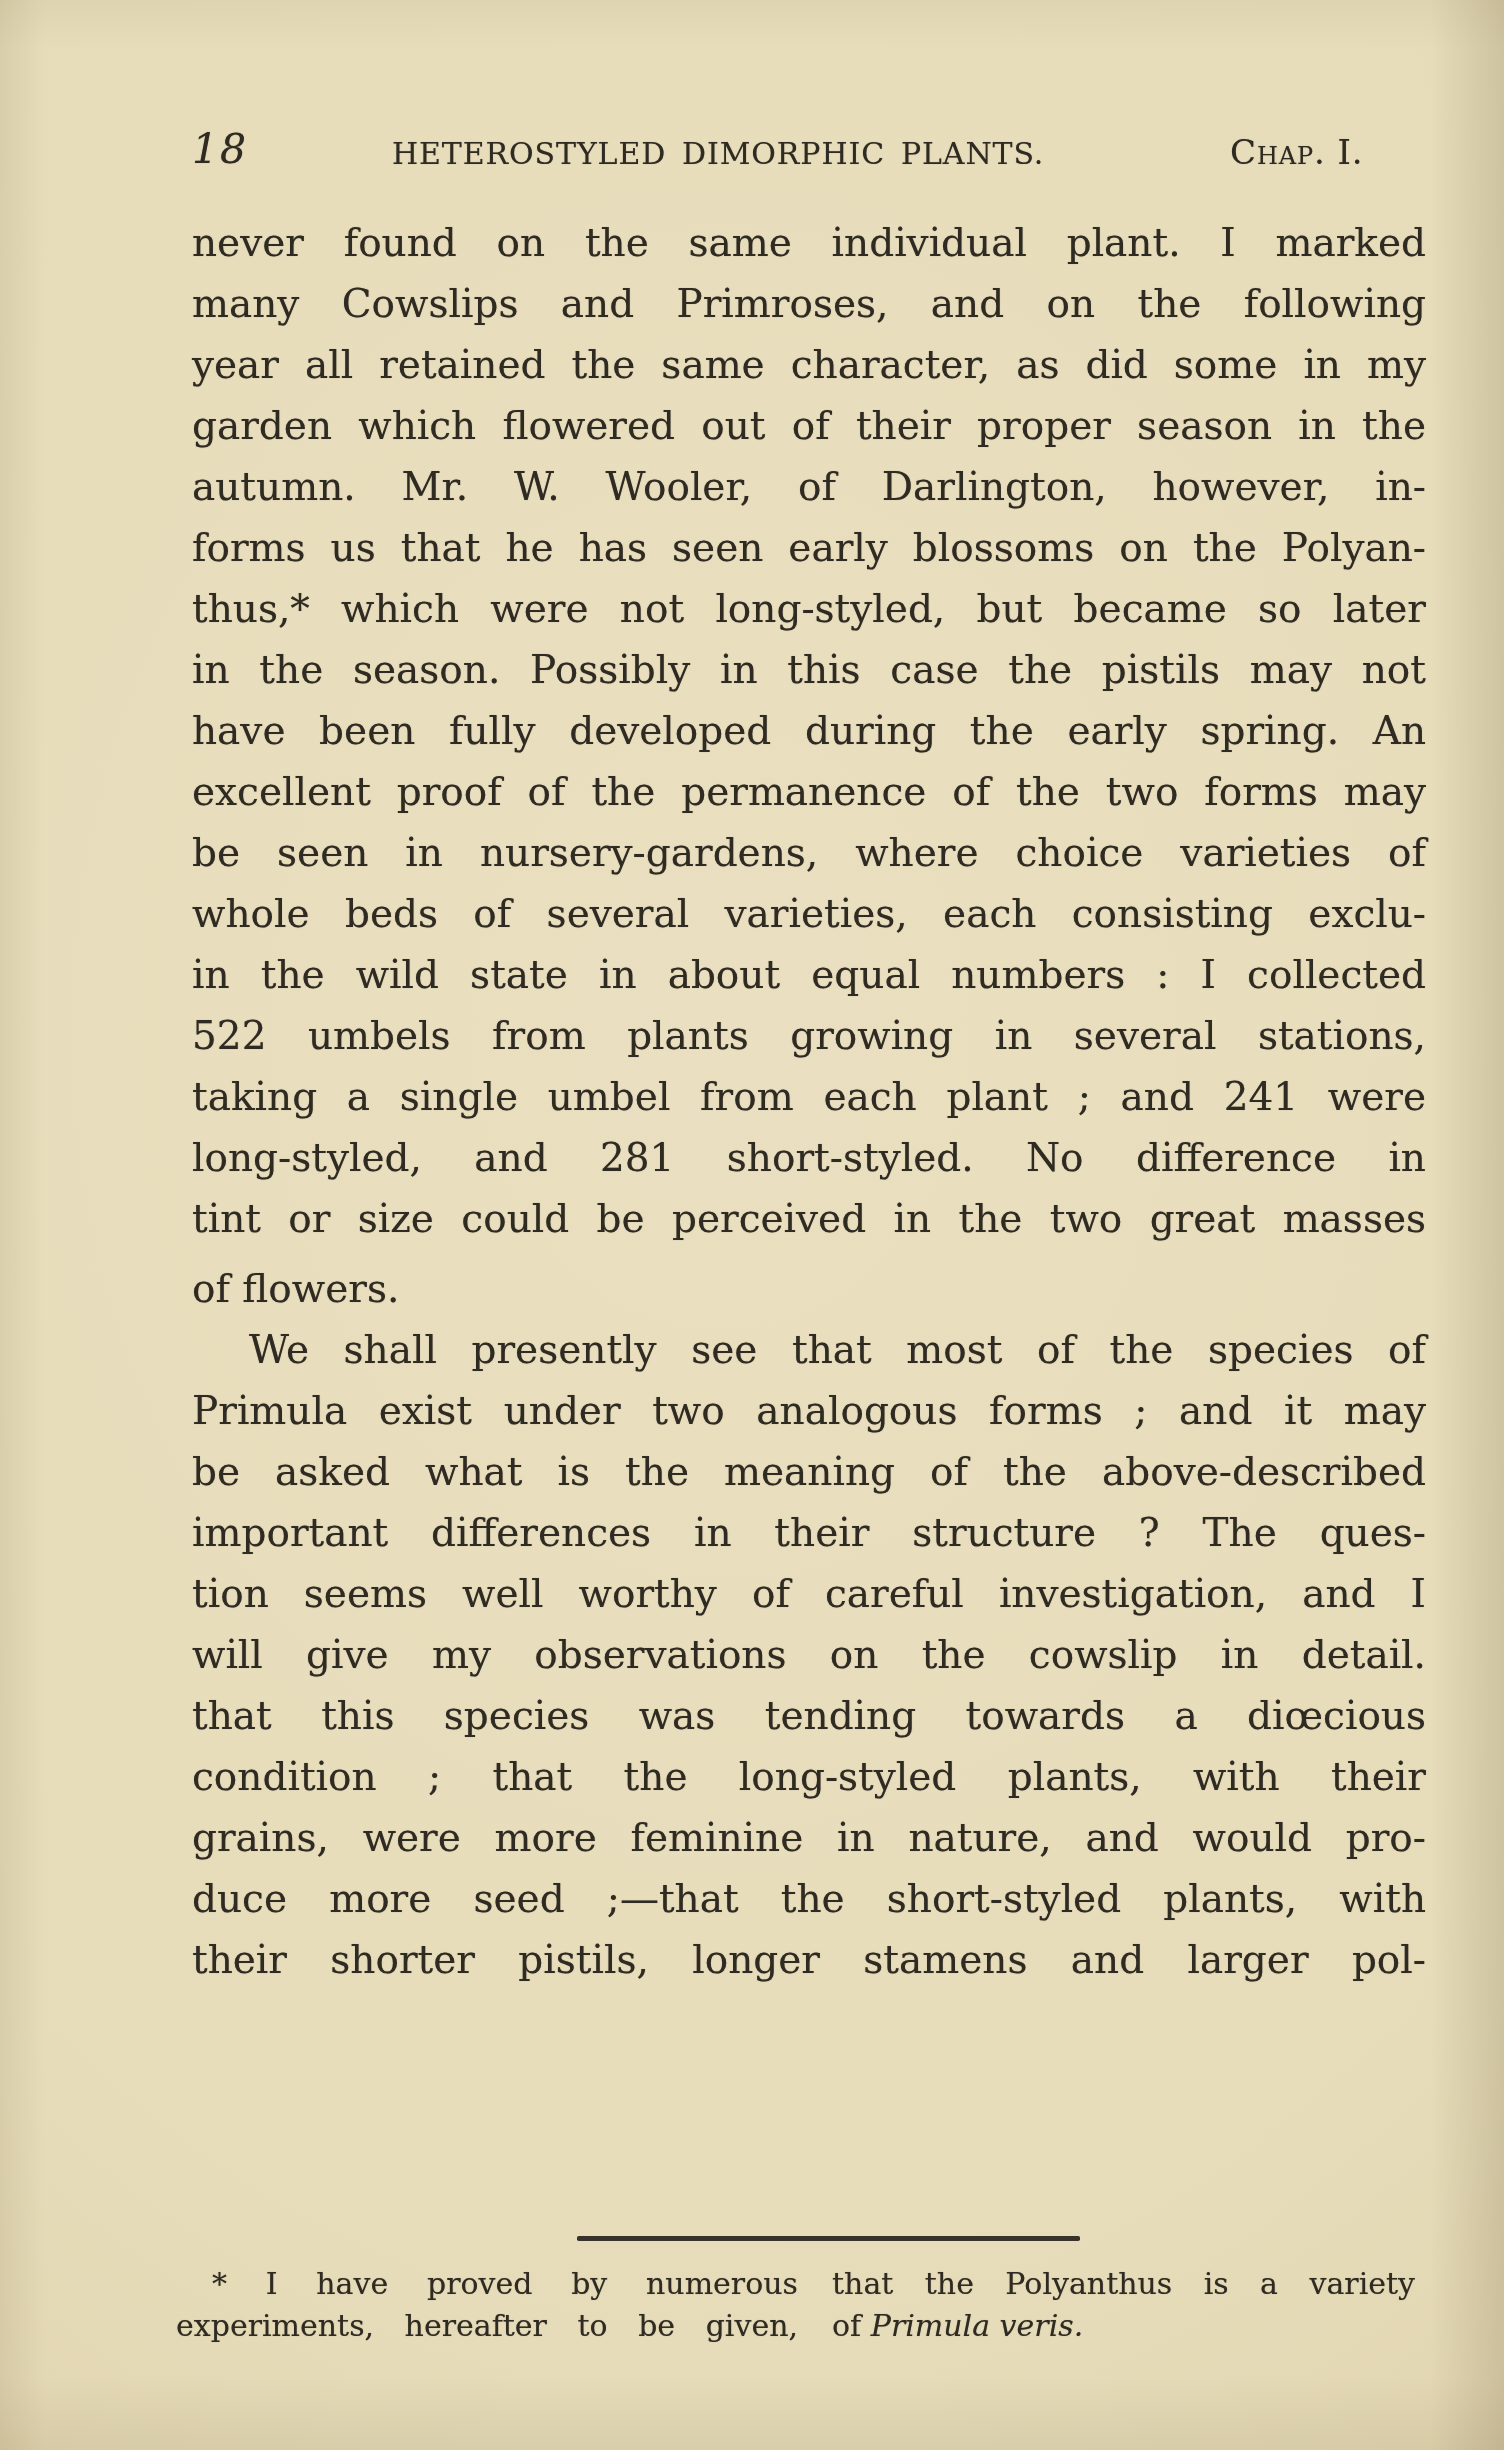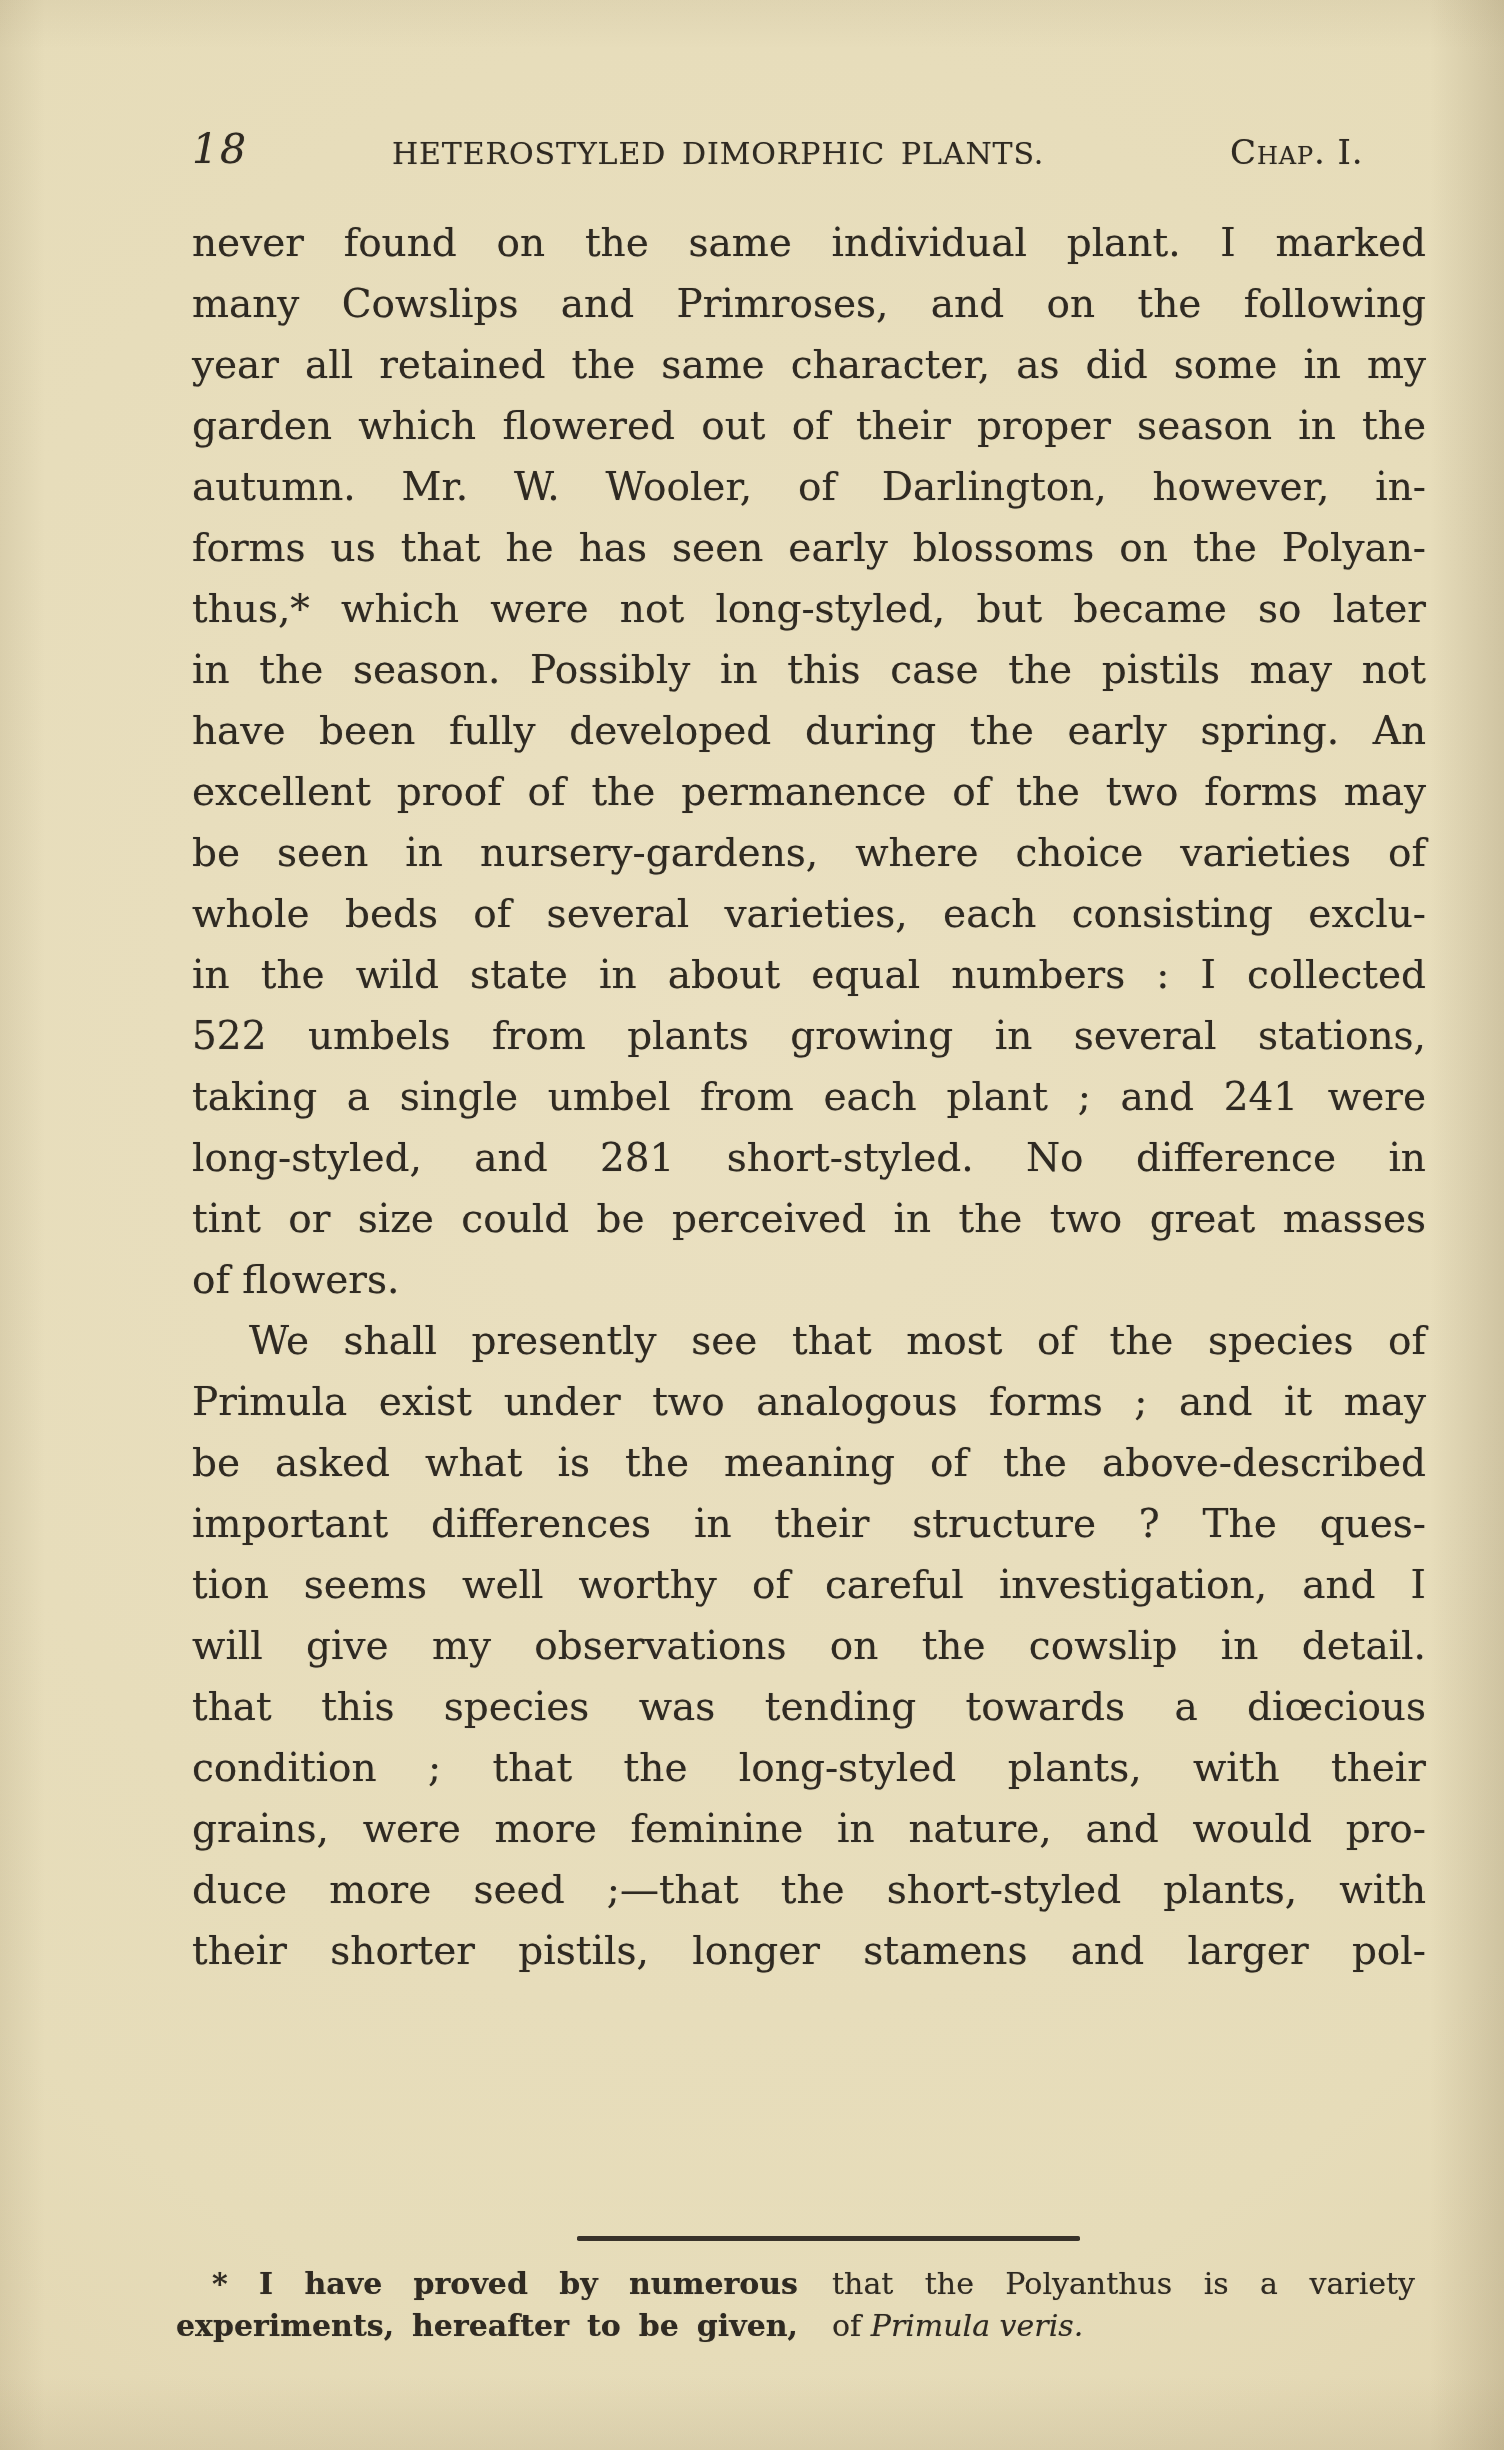--- a/index.html
+++ b/index.html
@@ -34,36 +34,36 @@
   
   .body {
     position: absolute; left: 192px; top: 212px; width: 1234px;
     font-size: 39px; line-height: 61px;
   }
   .line {
     text-align: justify;
     text-align-last: justify;
     text-justify: inter-word;
   }
-  .line.para-end { text-align-last: left; }
+  .line.para-end { text-align-last: left; margin-top: 9px; }
   .line.indent { text-indent: 57px; }
 
   
   .fnrule {
     position: absolute; left: 577px; top: 2236px;
     width: 503px; height: 4.5px; background: #38322a;
     border-radius: 1.8px;
   }
   .footnote {
     position: absolute; left: 176px; top: 2263px; width: 1239px;
     display: flex; gap: 34px;
     font-size: 30px; line-height: 42px;
   }
   .fncol { }
-  .fncol.left  { width: 622px; font-weight: bold; }
+  .fncol.left  { width: 622px; }
   .fncol.right { width: 583px; }
   .fn-line {
     text-align: justify;
     text-align-last: justify;
     text-justify: inter-word;
   }
   .fn-line.fn-first { text-indent: 36px; }
   .fn-line.fn-last { text-align-last: left; }
 </style>
 </head>

